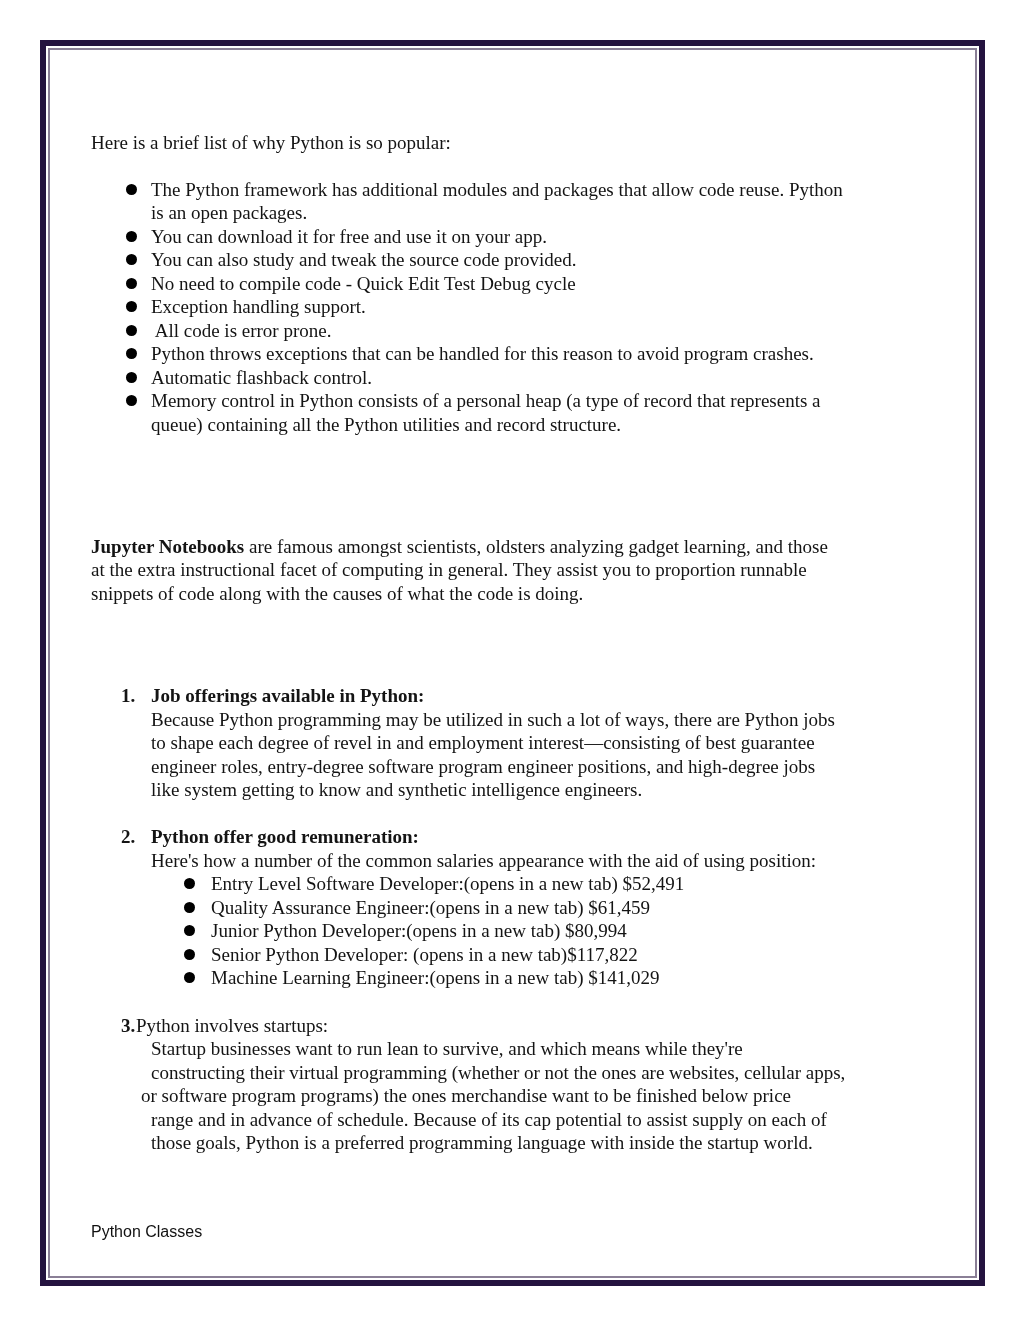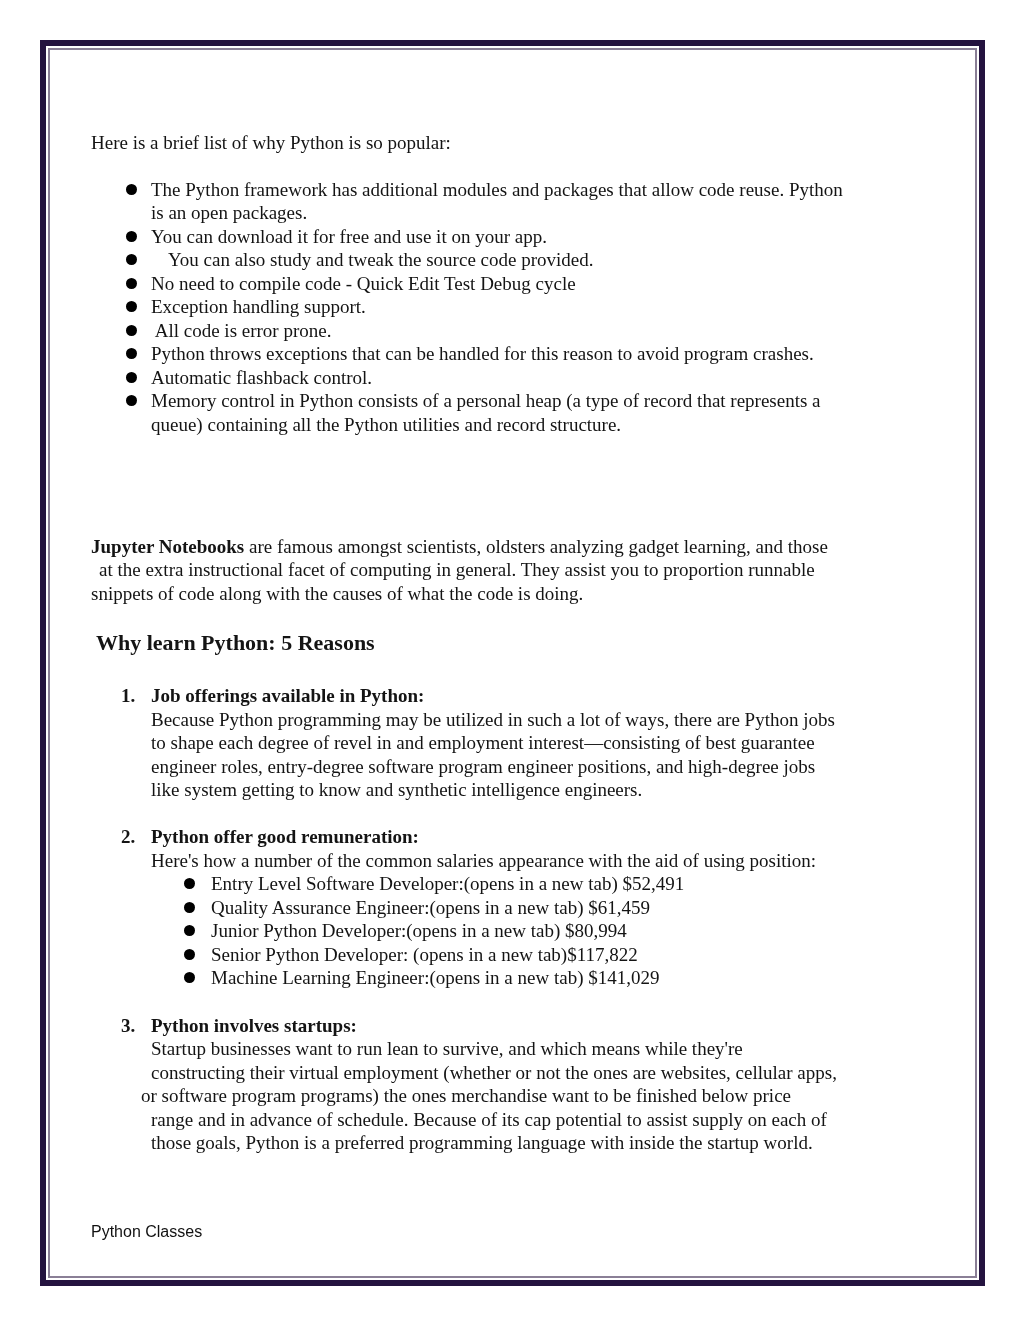--- a/index.html
+++ b/index.html
@@ -33,21 +33,21 @@
 
   <div>
     <div class="bullet" style="left:126px;top:184px"></div>
     <div class="line" style="left:151px;top:178px">The Python framework has additional modules and packages that allow code reuse. Python</div>
     <div class="line" style="left:151px;top:201px">is an open packages.</div>
 
     <div class="bullet" style="left:126px;top:231px"></div>
     <div class="line" style="left:151px;top:225px">You can download it for free and use it on your app.</div>
 
     <div class="bullet" style="left:126px;top:254px"></div>
-    <div class="line" style="left:168px;top:248px">You can also study and tweak the source code provided.</div>
+    <div class="line" style="left:151px;top:248px">You can also study and tweak the source code provided.</div>
 
     <div class="bullet" style="left:126px;top:278px"></div>
     <div class="line" style="left:151px;top:272px">No need to compile code - Quick Edit Test Debug cycle</div>
 
     <div class="bullet" style="left:126px;top:301px"></div>
     <div class="line" style="left:151px;top:295px">Exception handling support.</div>
 
     <div class="bullet" style="left:126px;top:325px"></div>
     <div class="line" style="left:151px;top:319px;white-space:pre"> All code is error prone.</div>
 
@@ -57,24 +57,23 @@
     <div class="bullet" style="left:126px;top:372px"></div>
     <div class="line" style="left:151px;top:366px">Automatic flashback control.</div>
 
     <div class="bullet" style="left:126px;top:395px"></div>
     <div class="line" style="left:151px;top:389px">Memory control in Python consists of a personal heap (a type of record that represents a</div>
     <div class="line" style="left:151px;top:413px">queue) containing all the Python utilities and record structure.</div>
   </div>
 
 
   <div class="line" style="left:91px;top:535px"><b>Jupyter Notebooks</b><span> are famous amongst scientists, oldsters analyzing gadget learning, and those</span></div>
-  <div class="line" style="left:99px;top:558px">at the extra instructional facet of computing in general. They assist you to proportion runnable</div>
+  <div class="line" style="left:91px;top:558px">at the extra instructional facet of computing in general. They assist you to proportion runnable</div>
   <div class="line" style="left:91px;top:582px">snippets of code along with the causes of what the code is doing.</div>
 
-  <div class="h2" style="left:96px;top:630px">Why learn Python: 5 Reasons</div>
 
   <div>
     <div class="num" style="left:121px;top:684px">1.</div>
     <div class="line" style="left:151px;top:684px;font-weight:bold">Job offerings available in Python:</div>
     <div class="line" style="left:151px;top:708px">Because Python programming may be utilized in such a lot of ways, there are Python jobs</div>
     <div class="line" style="left:151px;top:731px">to shape each degree of revel in and employment interest—consisting of best guarantee</div>
     <div class="line" style="left:151px;top:755px">engineer roles, entry-degree software program engineer positions, and high-degree jobs</div>
     <div class="line" style="left:151px;top:778px">like system getting to know and synthetic intelligence engineers.</div>
   </div>
 
@@ -92,22 +91,22 @@
       <div class="line" style="left:211px;top:919px">Junior Python Developer:(opens in a new tab) $80,994</div>
       <div class="bullet" style="left:184px;top:949px"></div>
       <div class="line" style="left:211px;top:943px">Senior Python Developer: (opens in a new tab)$117,822</div>
       <div class="bullet" style="left:184px;top:972px"></div>
       <div class="line" style="left:211px;top:966px">Machine Learning Engineer:(opens in a new tab) $141,029</div>
     </div>
   </div>
 
   <div>
     <div class="num" style="left:121px;top:1014px">3.</div>
-    <div class="line" style="left:151px;top:1014px;font-weight:bold">Python involves startups:</div>
+    <div class="line" style="left:136px;top:1014px;font-weight:normal">Python involves startups:</div>
     <div class="line" style="left:151px;top:1037px">Startup businesses want to run lean to survive, and which means while they're</div>
-    <div class="line" style="left:151px;top:1061px">constructing their virtual employment (whether or not the ones are websites, cellular apps,</div>
+    <div class="line" style="left:151px;top:1061px">constructing their virtual programming (whether or not the ones are websites, cellular apps,</div>
     <div class="line" style="left:141px;top:1084px">or software program programs) the ones merchandise want to be finished below price</div>
     <div class="line" style="left:151px;top:1108px">range and in advance of schedule. Because of its cap potential to assist supply on each of</div>
     <div class="line" style="left:151px;top:1131px">those goals, Python is a preferred programming language with inside the startup world.</div>
   </div>
 
   <div class="footer">Python Classes</div>
 </div>
 
 </body></html>

